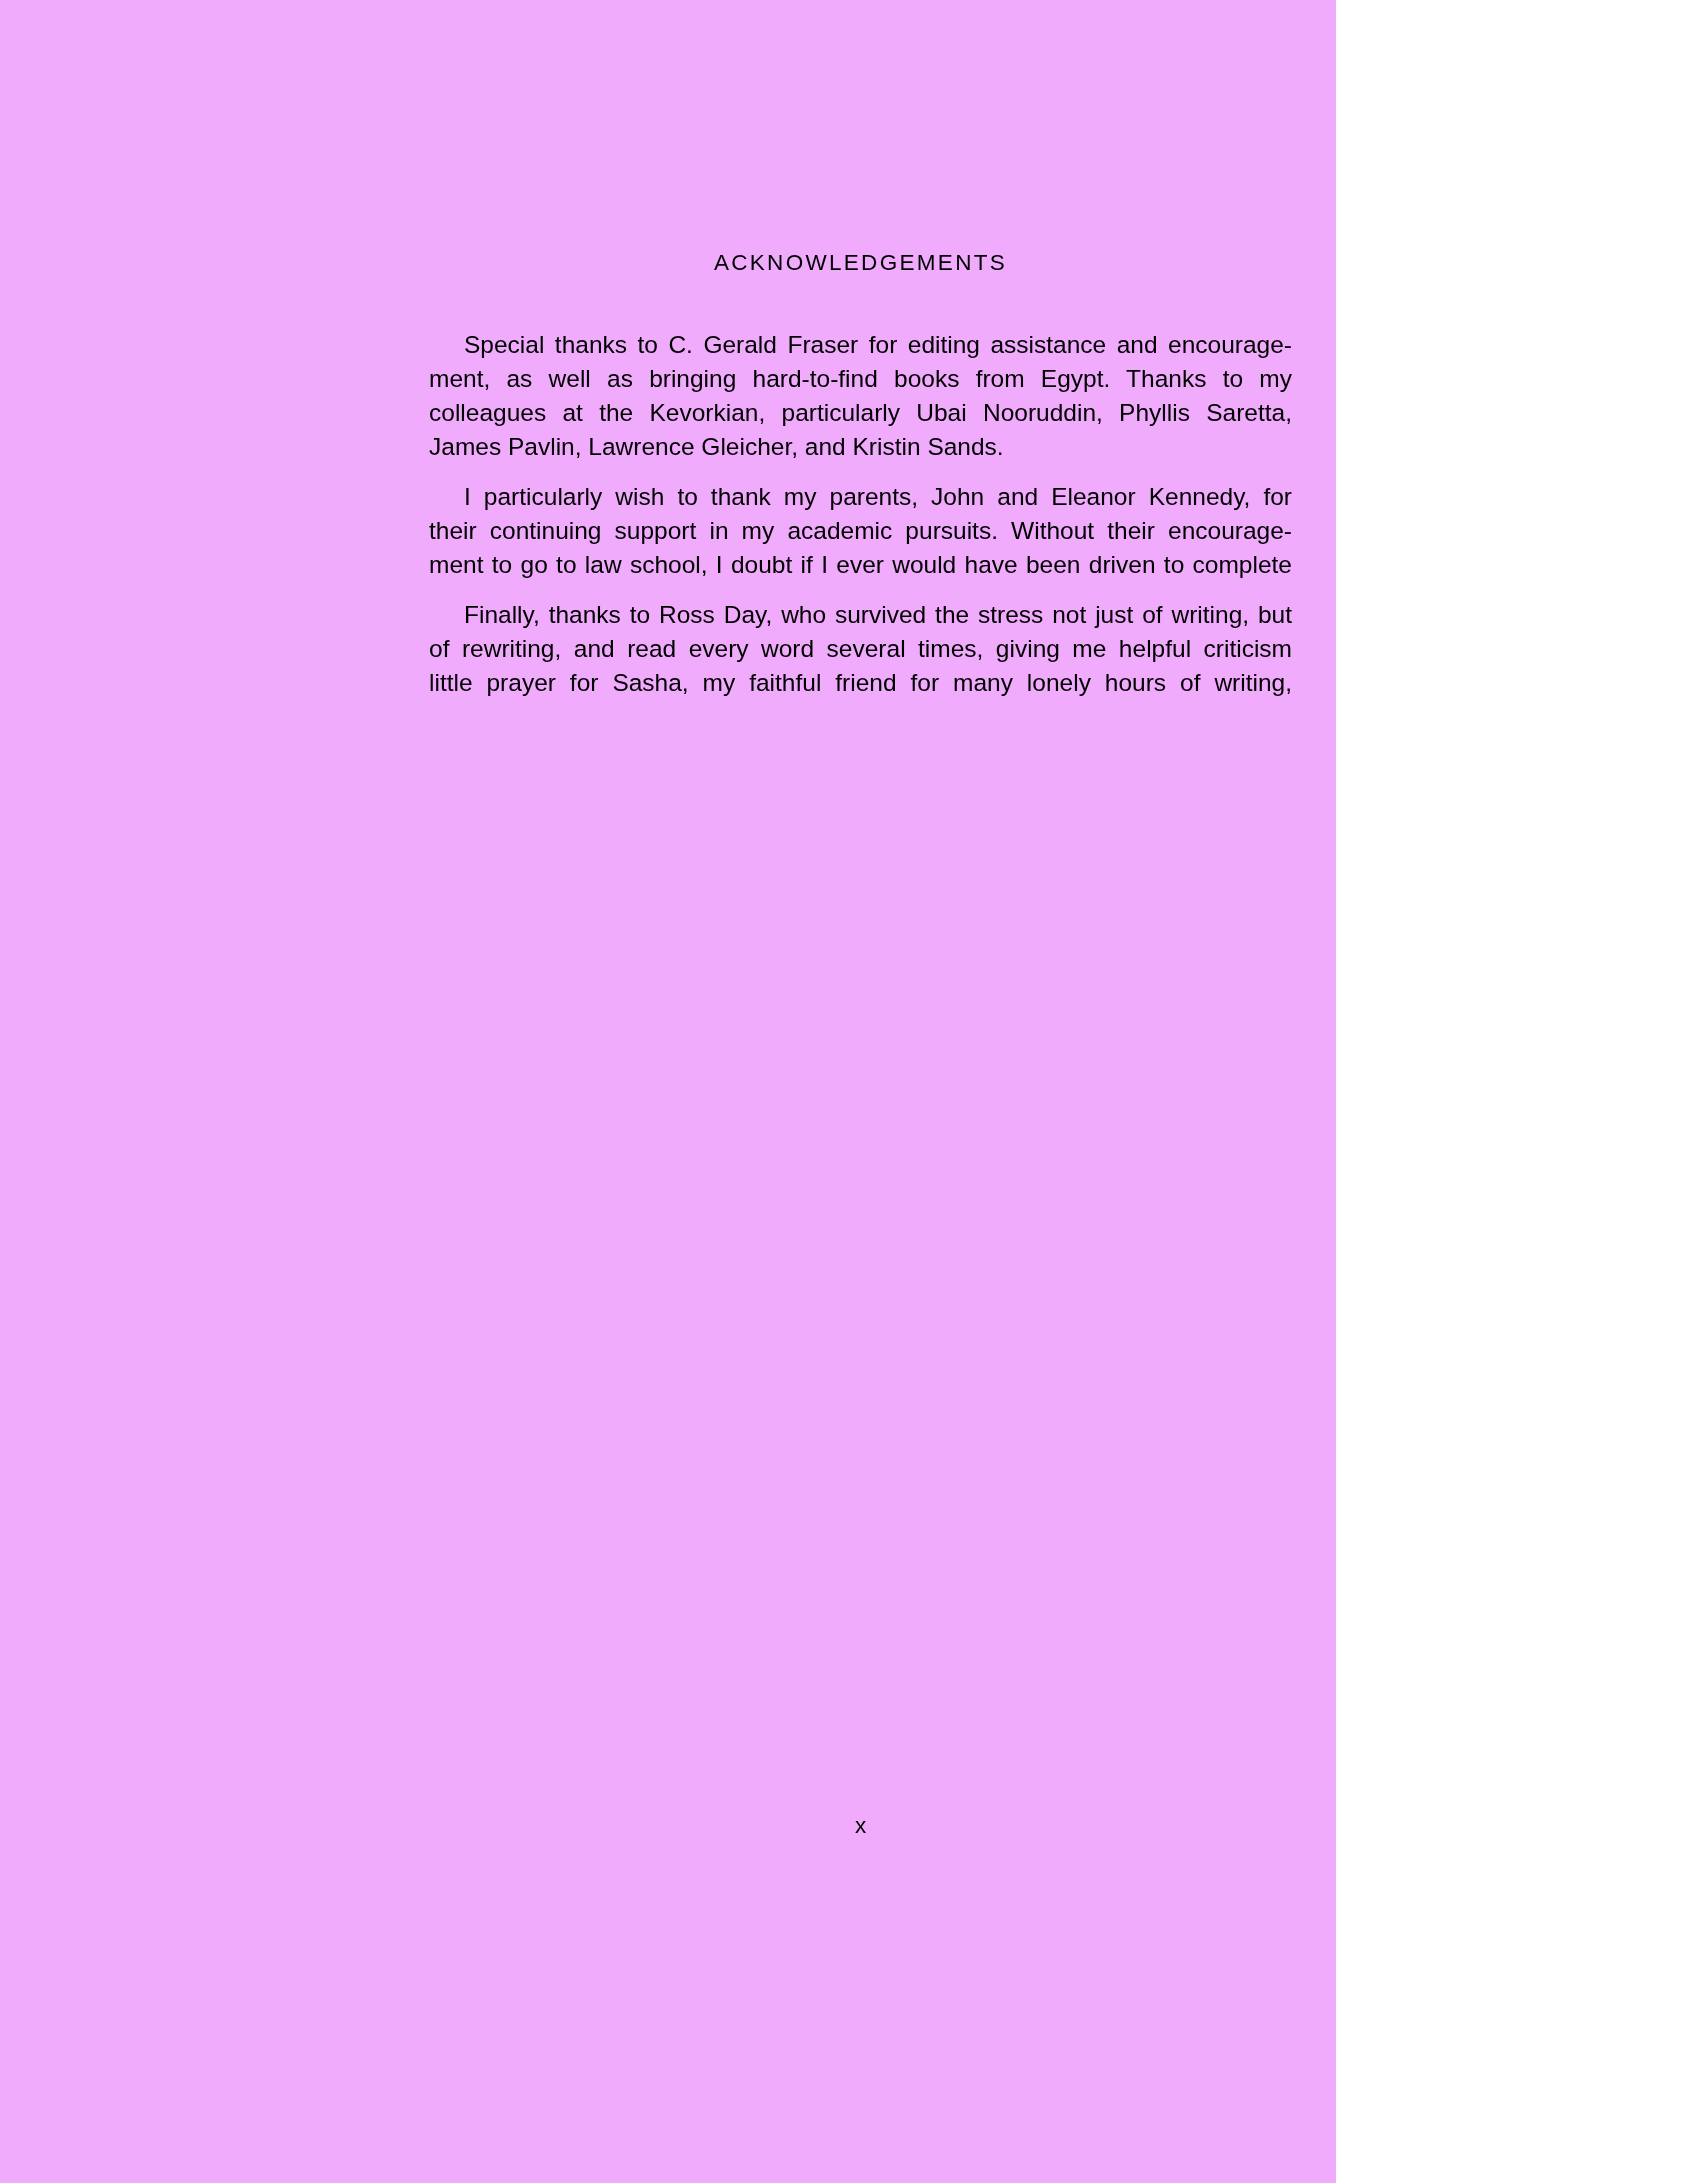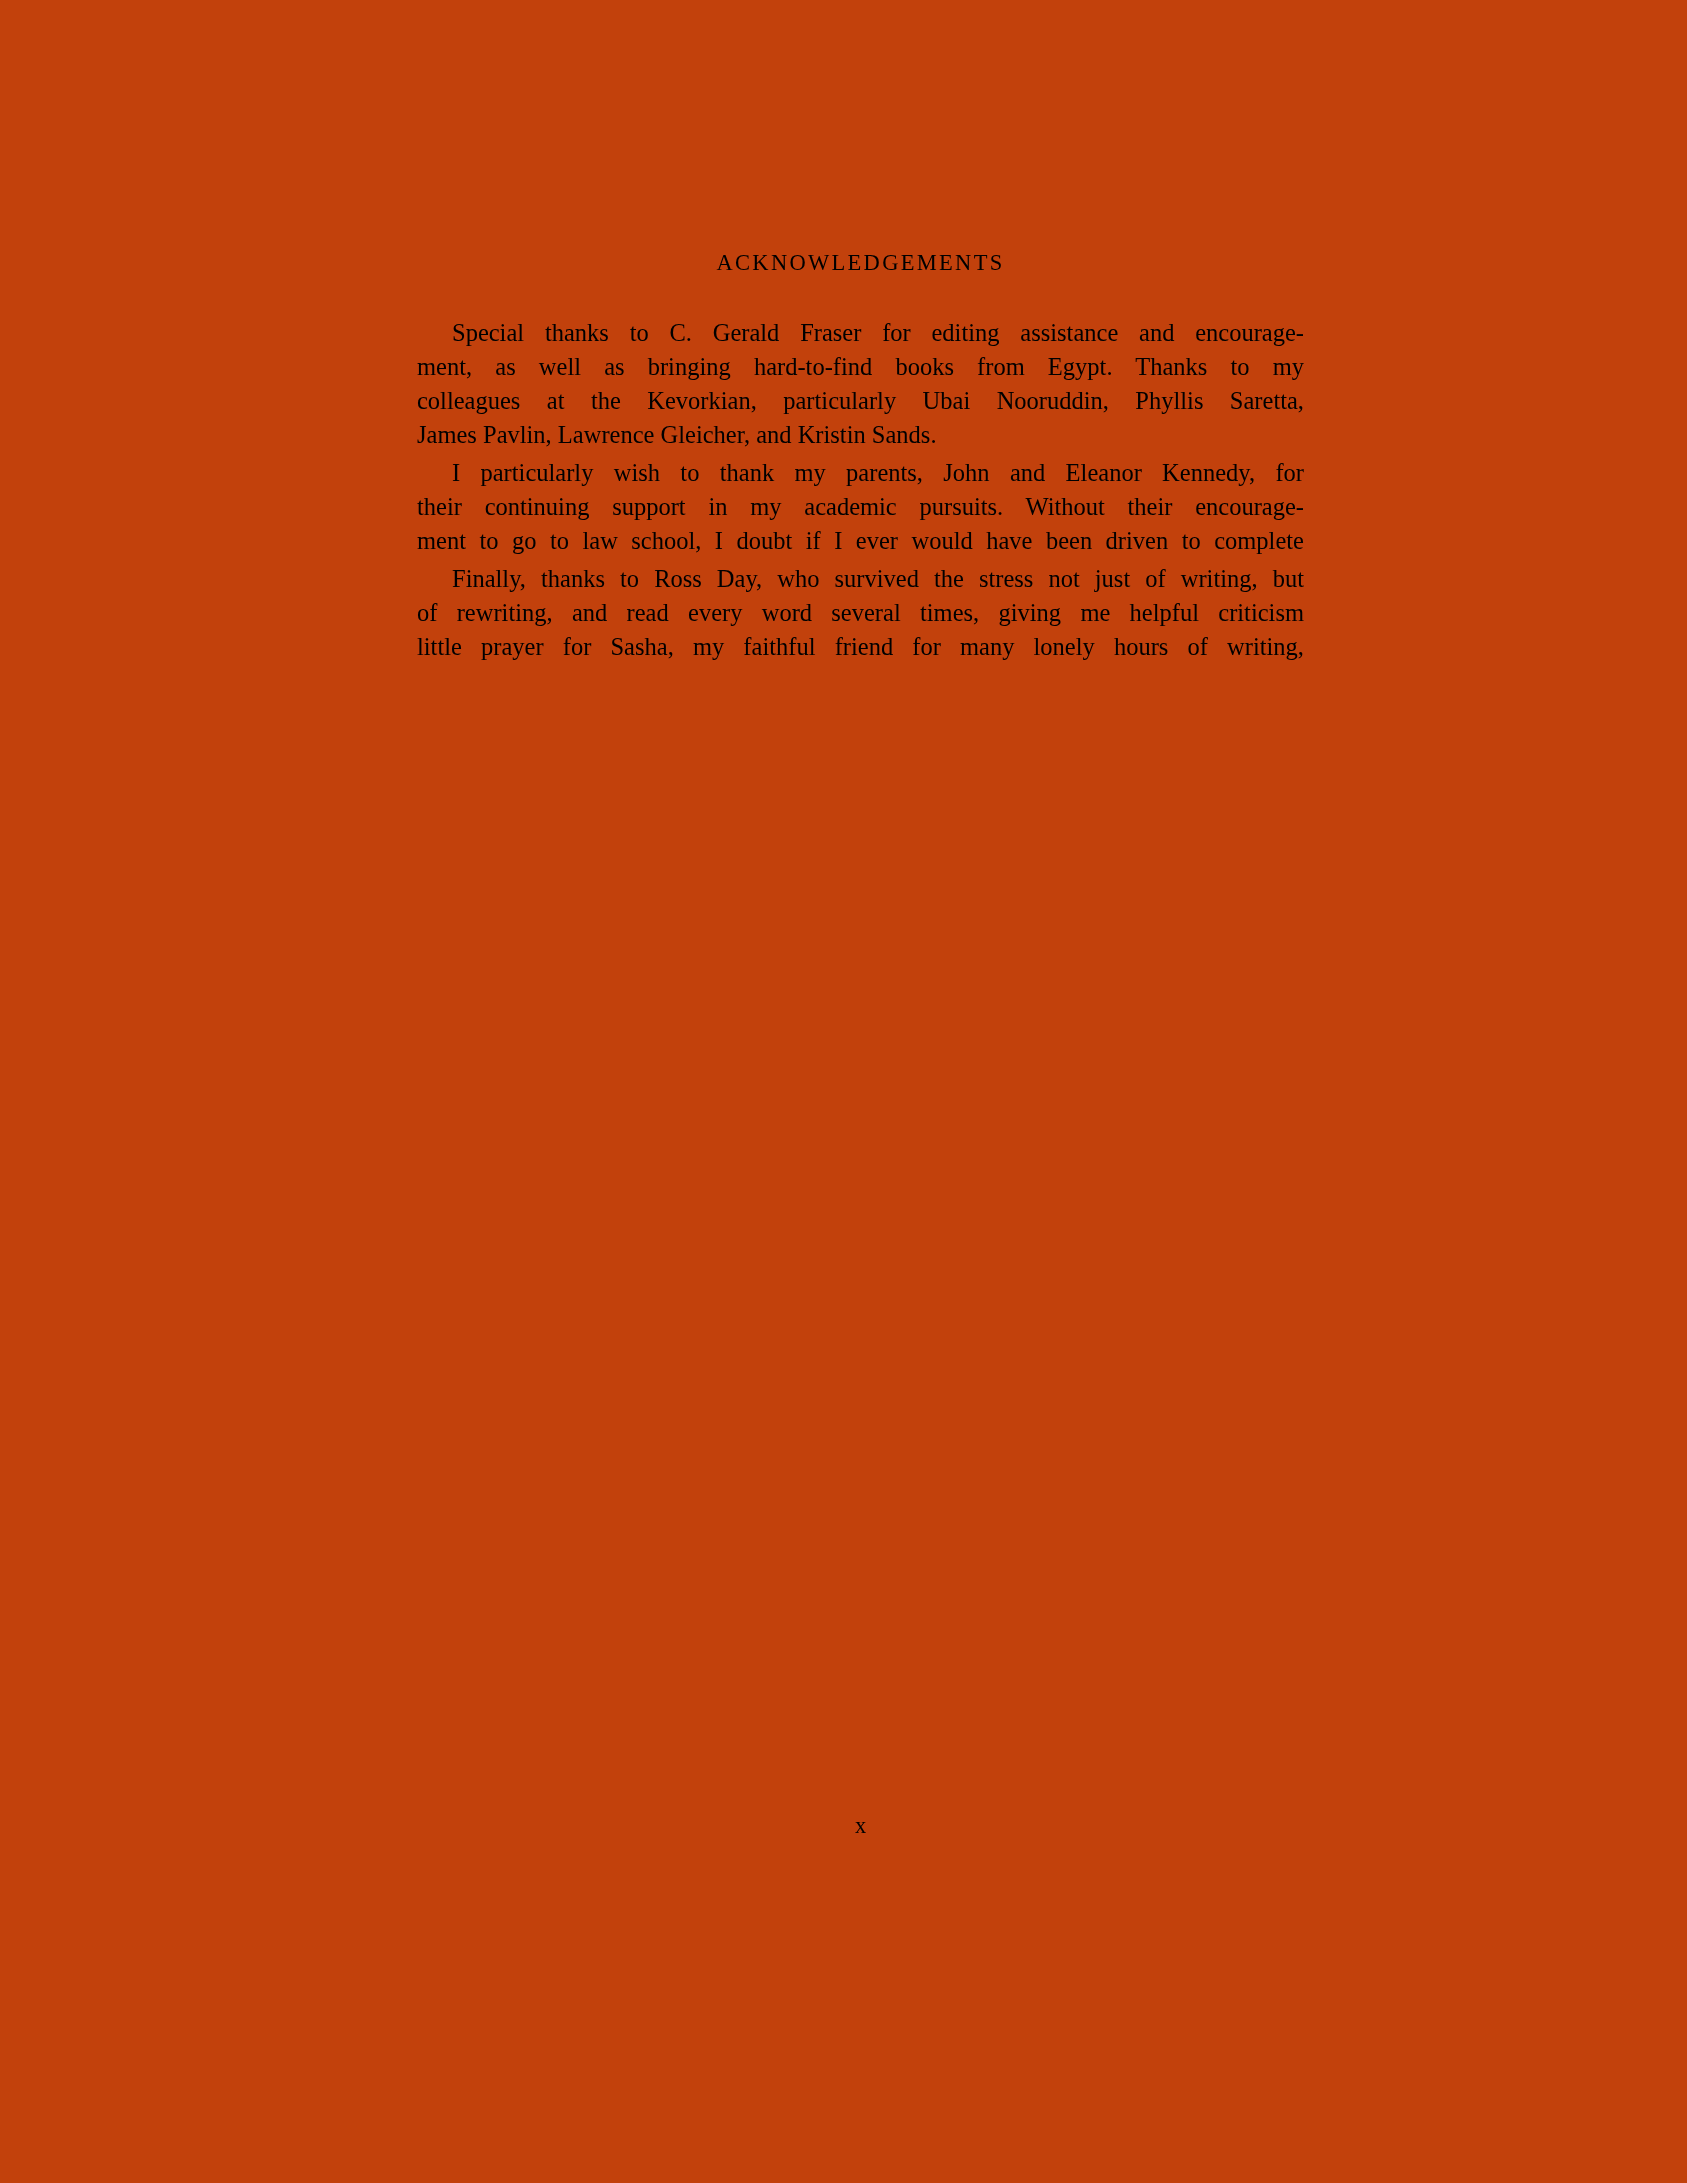--- a/index.html
+++ b/index.html
@@ -2,25 +2,25 @@
 <html style="font-size:10.6px"><head>
 <meta charset="utf-8">
 <style>
   html, body {
     margin: 0;
     padding: 0;
     background: #ffffff;
   }
   .sheet {
     position: relative;
-    width: 1687px;
+    width: 1336px;
     height: 2183px;
-    background: #c2410c;
+    background: #f0abfc;
     color: #000000;
-    font-family: Liberation Serif, serif;
+    font-family: Liberation Sans, sans-serif;
     overflow: hidden;
   }
   .heading {
     position: absolute;
     top: 251px;
     left: 413px;
     width: 895px;
     margin: 0;
     font-size: 22.5px;
     font-weight: 400;
@@ -29,21 +29,21 @@
     text-align: center;
     white-space: nowrap;
   }
   .body-text {
     position: absolute;
     top: 312px;
     left: 413px;
     width: 895px;
   }
   .paragraph {
-    margin: 4px;
+    margin: 16px;
   }
   .line {
     font-size: 24.5px;
     line-height: 34px;
     text-align: justify;
     text-align-last: justify;
     hyphens: none;
     overflow-wrap: normal;
   }
   .line.first {

